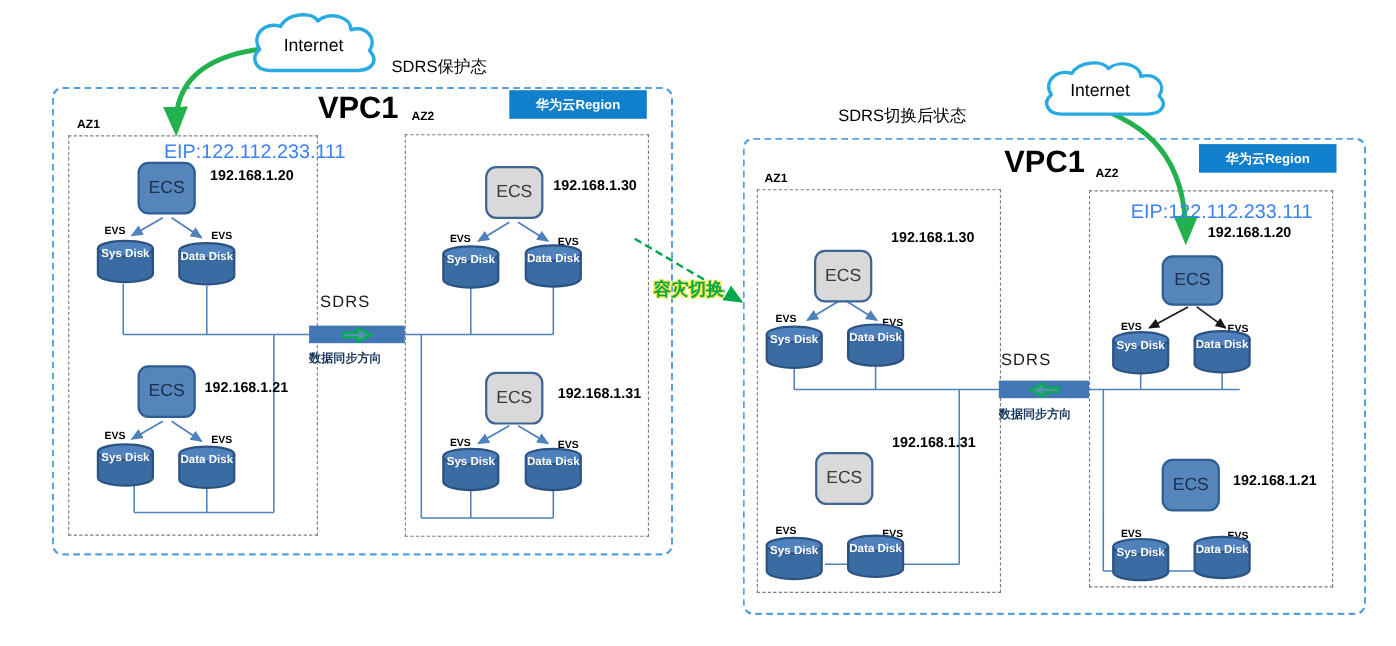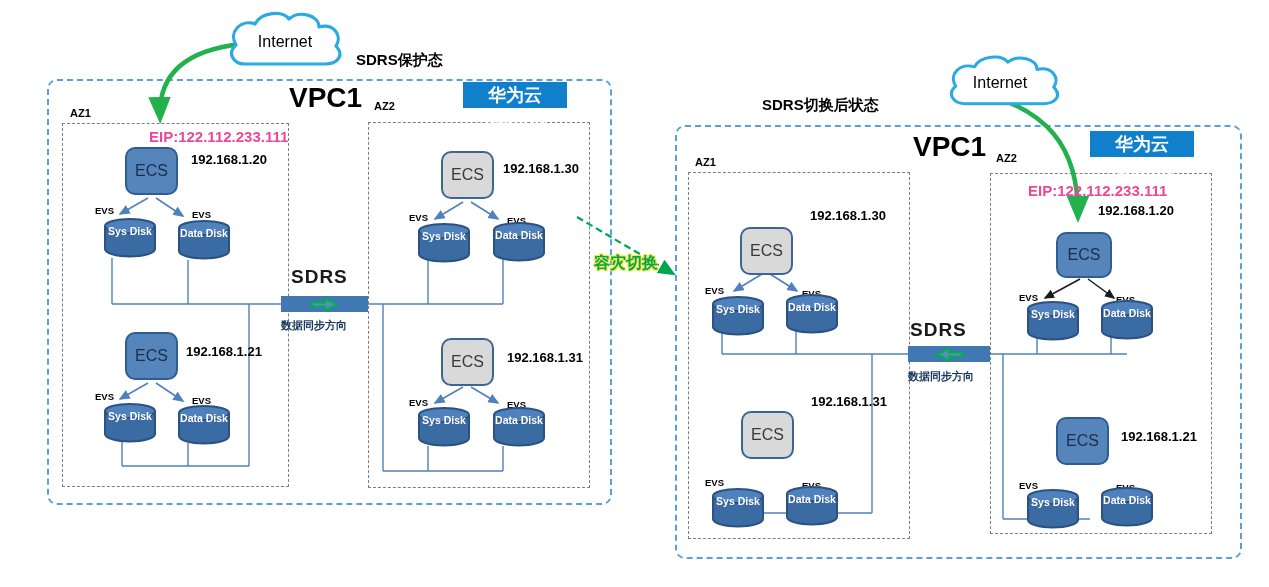--- a/index.html
+++ b/index.html
@@ -1,39 +1,39 @@
 <!DOCTYPE html>
 <html><head>
 <meta charset="utf-8">
 <style>
   html,body{margin:0;padding:0;background:#fff;}
   #canvas{position:relative;width:1269px;height:587px;background:#fff;overflow:hidden;
           font-family:"Liberation Sans",sans-serif;}
   .vpc-box{position:absolute;border:2px dashed #56a0e0;border-radius:10px;z-index:0;background:transparent;}
   .az-box{position:absolute;border:1px dashed #7d7d7d;z-index:0;background:transparent;}
-  .panel-title{position:absolute;font-size:15px;font-weight:bold;color:#000;z-index:2;white-space:nowrap;}
+  .panel-title{position:absolute;font-size:15px;font-weight:normal;color:#000;z-index:2;white-space:nowrap;}
   .vpc-label{position:absolute;font-size:28px;font-weight:bold;color:#000;z-index:2;}
   .az-label{position:absolute;font-size:11px;font-weight:bold;color:#000;z-index:2;}
-  .region-badge{position:absolute;background:#1080cc;color:#fff;font-size:18px;font-weight:bold;
-          text-align:center;line-height:26px;height:26px;width:104px;z-index:3;}
+  .region-badge{position:absolute;background:#1080cc;color:#fff;font-size:12px;font-weight:bold;
+          text-align:center;line-height:26px;height:26px;width:125px;z-index:3;}
   .cloud-label{position:absolute;font-size:16px;color:#000;text-align:center;width:90px;z-index:2;}
-  .eip{position:absolute;font-size:15px;font-weight:bold;color:#ec4899;z-index:2;white-space:nowrap;}
+  .eip{position:absolute;font-size:18px;font-weight:normal;color:#3b82f6;z-index:2;white-space:nowrap;}
   .ip{position:absolute;font-size:13px;font-weight:bold;color:#000;z-index:2;white-space:nowrap;}
   .ecs{position:absolute;width:53px;height:48px;border-radius:10px;background:#5585bb;
           border:2.5px solid #2e5c94;z-index:2;display:flex;align-items:center;justify-content:center;
           font-size:16px;color:#1c2e4a;box-sizing:border-box;}
   .ecs.gray{background:#d9d9d9;border-color:#3d6493;color:#3a3a3a;}
   .evs{position:absolute;font-size:9.5px;font-weight:bold;color:#000;z-index:2;}
-  .disk{position:absolute;width:56px;height:42px;z-index:2;margin-left:16px;}
+  .disk{position:absolute;width:56px;height:42px;z-index:2;}
   .disk svg{position:absolute;left:0;top:0;}
   .disk-label{position:absolute;left:0;top:9px;width:100%;text-align:center;color:#fff;
           font-size:10.5px;font-weight:600;line-height:1.12;z-index:2;}
   .sdrs-bar{position:absolute;height:16px;background:#4178b4;z-index:2;display:flex;
           align-items:center;justify-content:center;}
-  .sdrs-label{position:absolute;font-size:19px;font-weight:700;color:#1a1a1a;z-index:2;
+  .sdrs-label{position:absolute;font-size:15px;font-weight:400;color:#1a1a1a;z-index:2;
           letter-spacing:1px;white-space:nowrap;}
   .sync-label{position:absolute;font-size:11px;font-weight:bold;color:#17365d;z-index:2;white-space:nowrap;}
   .failover{position:absolute;font-size:16px;font-weight:bold;color:#00a550;z-index:2;white-space:nowrap;
           text-shadow:1px 1px 0 #f5e642,-1px -1px 0 #f5e642,1px -1px 0 #f5e642,-1px 1px 0 #f5e642;}
   #wires{position:absolute;left:0;top:0;z-index:1;}
 </style>
 </head>
 <body>
 
 <div id="canvas">

